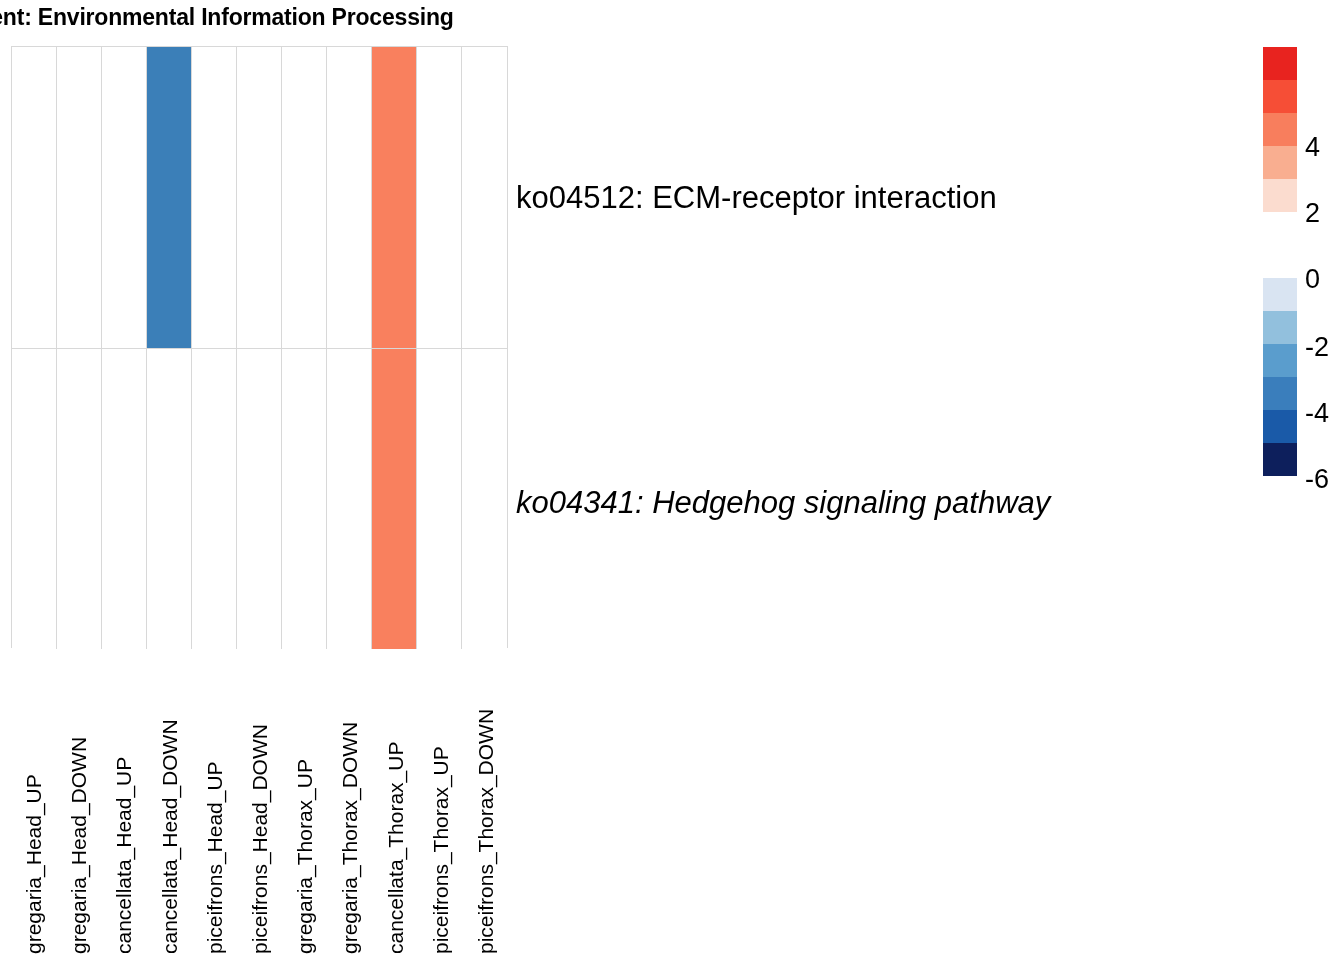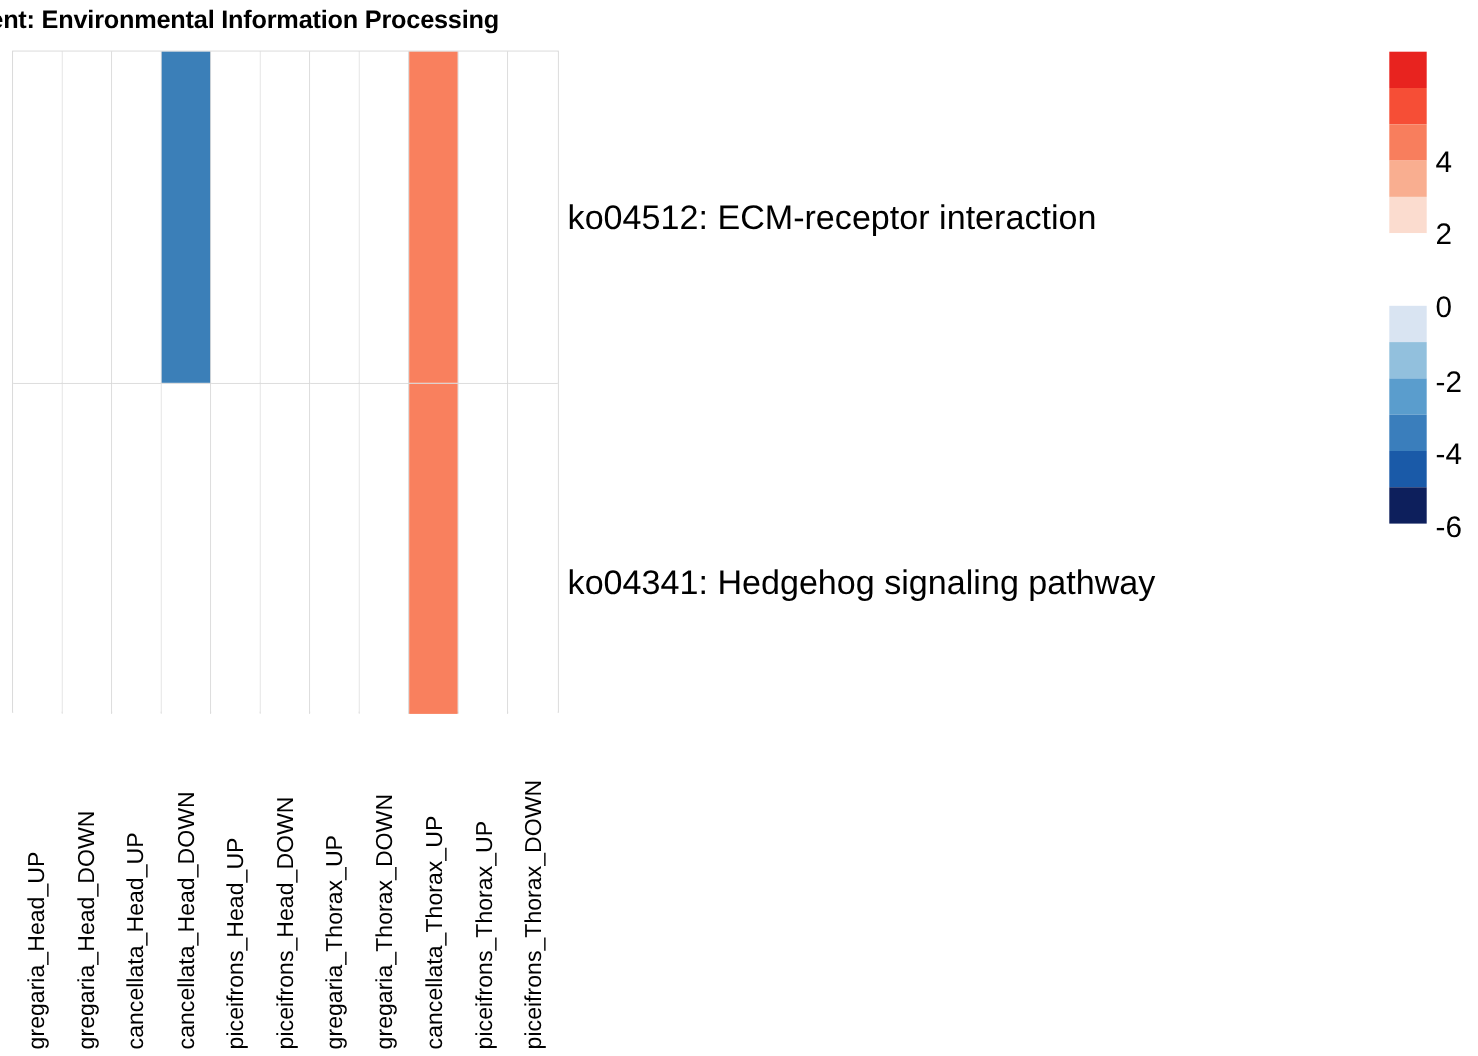--- a/index.html
+++ b/index.html
@@ -86,21 +86,21 @@
   
   .row-label {
     position: absolute;
     left: 516px;
     font-size: 31px;
     line-height: 36px;
     white-space: nowrap;
     color: #000000;
   }
   #row-label-0 { top: 180px; }
-  #row-label-1 { top: 512px; }
+  #row-label-1 { top: 485px; font-style: italic; }
 
   
   #legend {
     position: absolute;
     left: 1263px;
     top: 47px;
     width: 81px;
     height: 420px;
   }
   #legend-bar {

